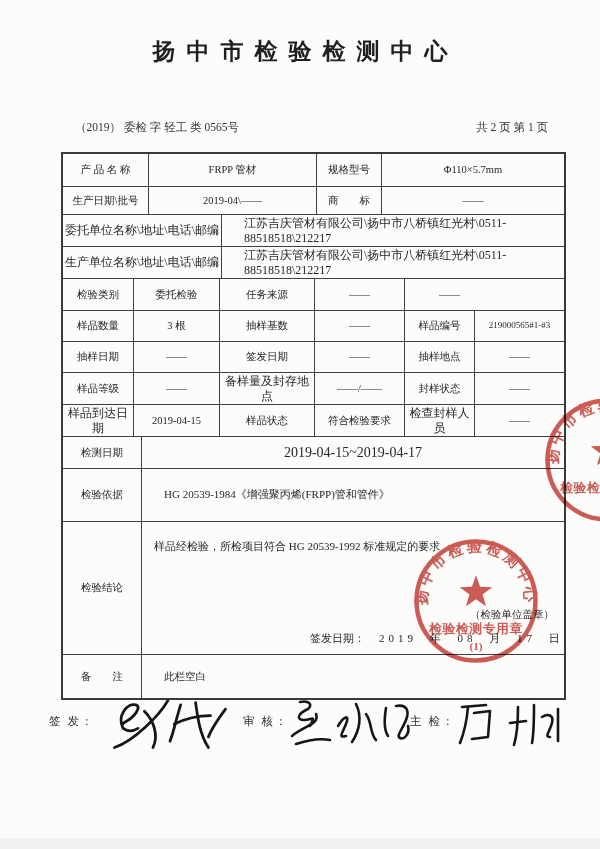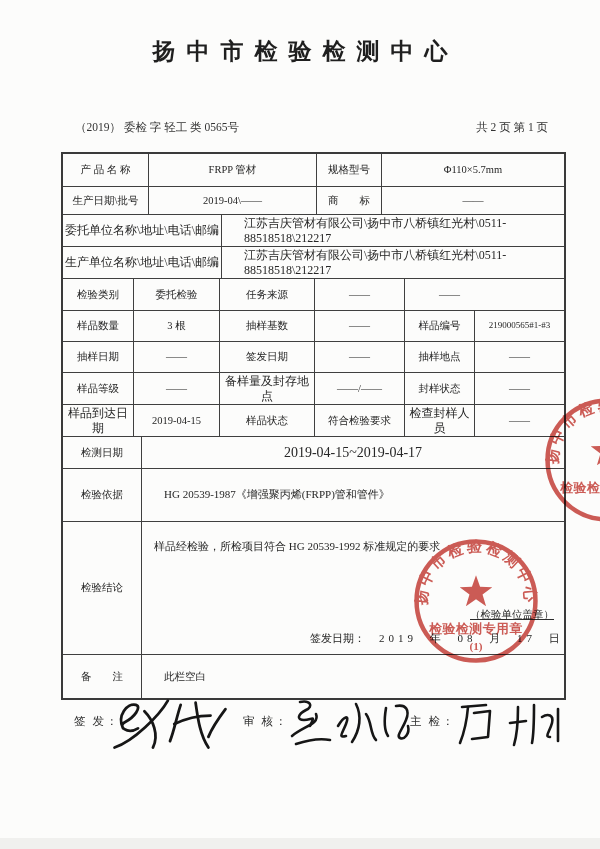--- a/index.html
+++ b/index.html
@@ -50,21 +50,21 @@
   .h32{height:32px}.h27{height:27px}.h31{height:31px}.h30{height:30px}
   .h52{height:52px}.h132{height:132px}.h43{height:43px}
   .wA1{width:85px}.wA2{width:168px}.wA3{width:65px}.wA4{width:183px}
   .wB1{width:158px}.wB2{width:343px}
   .wC1{width:70px}.wC2{width:86px}.wC3{width:95px}.wC4{width:90px}.wC5{width:70px}.wC6{width:90px}
   .wD1{width:78px}.wD2{width:423px}
   .fs10{font-size:12px}.fs9{font-size:9px}
   
   .concl-cell{position:relative;display:block;padding:0;}
   .concl-text{position:absolute;top:16px;left:12px;right:14px;text-align:left;font-size:11px;line-height:1.5;}
-  .seal-note{position:absolute;top:86px;right:10px;font-size:10.5px;color:#2a2a2a;text-decoration:underline;}
+  .seal-note{position:absolute;top:86px;right:10px;font-size:10.5px;color:#2a2a2a;}
   .issue-line{position:absolute;bottom:8px;left:168px;font-size:11px;white-space:nowrap;}
   .issue-date{letter-spacing:4px;margin-left:14px;word-spacing:6px;}
   
   .sig-label{position:absolute;font-size:11.5px;letter-spacing:2px;color:#2e2e2e;}
   .sig-svg{position:absolute;}
   .sig-svg path{fill:none;stroke:#161616;stroke-width:2.6;stroke-linecap:round;stroke-linejoin:round;}
   
   .stamp{position:absolute;mix-blend-mode:multiply;opacity:.88;}
   .stamp .ink{fill:#c8453e;}
   .stamp .ring{fill:none;stroke:#c8453e;stroke-width:4.2;}
@@ -152,42 +152,42 @@
       <div class="cell wC6">——</div>
     </div>
 
     <div class="trow h31">
       <div class="cell wD1">检测日期</div>
       <div class="cell wD2" style="font-size:14px">2019-04-15~2019-04-17</div>
     </div>
 
     <div class="trow h52">
       <div class="cell wD1">检验依据</div>
-      <div class="cell wD2 left" style="font-size:11px">HG 20539-1987《增强聚丙烯(FRPP)管和管件》</div>
+      <div class="cell wD2 left" style="font-size:11px">HG 20539-1984《增强聚丙烯(FRPP)管和管件》</div>
     </div>
 
     <div class="trow h132">
       <div class="cell wD1">检验结论</div>
       <div class="cell wD2 concl-cell">
         <div class="concl-text">样品经检验，所检项目符合 HG 20539-1992 标准规定的要求</div>
         <div class="seal-note">（检验单位盖章）</div>
         <div class="issue-line">
           <span>签发日期：</span><span class="issue-date">2019 年 08 月 17 日</span>
         </div>
       </div>
     </div>
 
     <div class="trow h43">
       <div class="cell wD1">备　　注</div>
       <div class="cell wD2 left">此栏空白</div>
     </div>
 
   </div>
 
-  <span class="sig-label" style="left:74px;top:714px;">签 发：</span>
+  <span class="sig-label" style="left:49px;top:714px;">签 发：</span>
   <svg class="sig-svg" style="left:106px;top:692px;" width="128" height="62" viewBox="0 0 120 58">
     <path d="M16,34 C10,22 20,10 28,12 C34,14 26,24 18,28 C10,32 20,40 30,34"></path>
     <path d="M8,52 C26,46 50,22 58,8"></path>
     <path d="M36,18 C44,26 50,40 44,52"></path>
     <path d="M70,12 C66,24 64,36 60,46"></path>
     <path d="M64,30 C76,24 88,22 98,22"></path>
     <path d="M84,10 C86,24 88,40 96,52"></path>
     <path d="M96,42 C100,32 106,24 112,16"></path>
   </svg>
 

